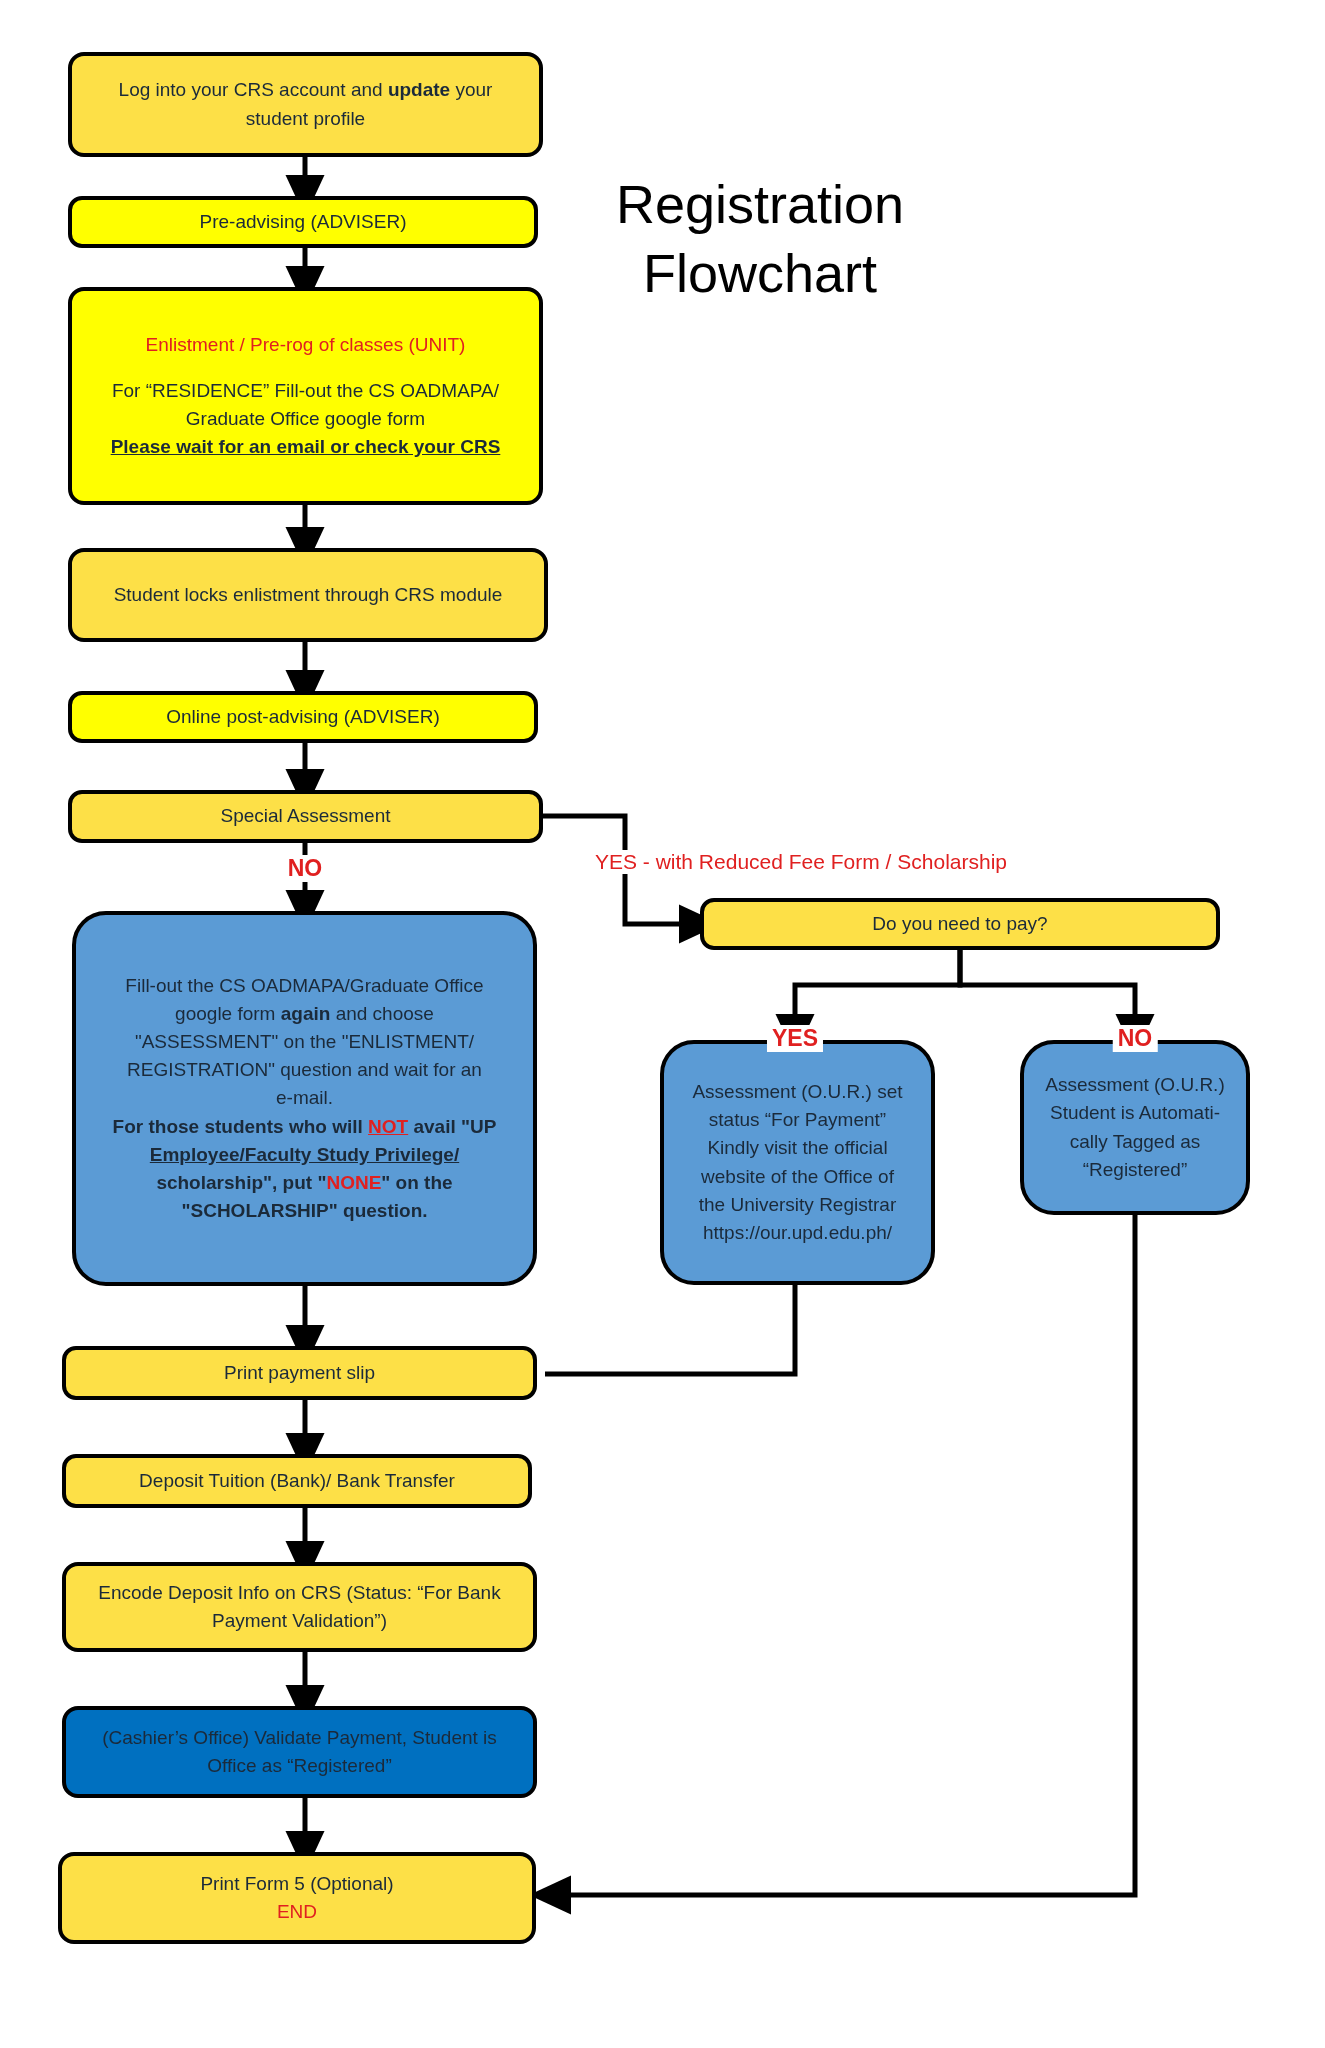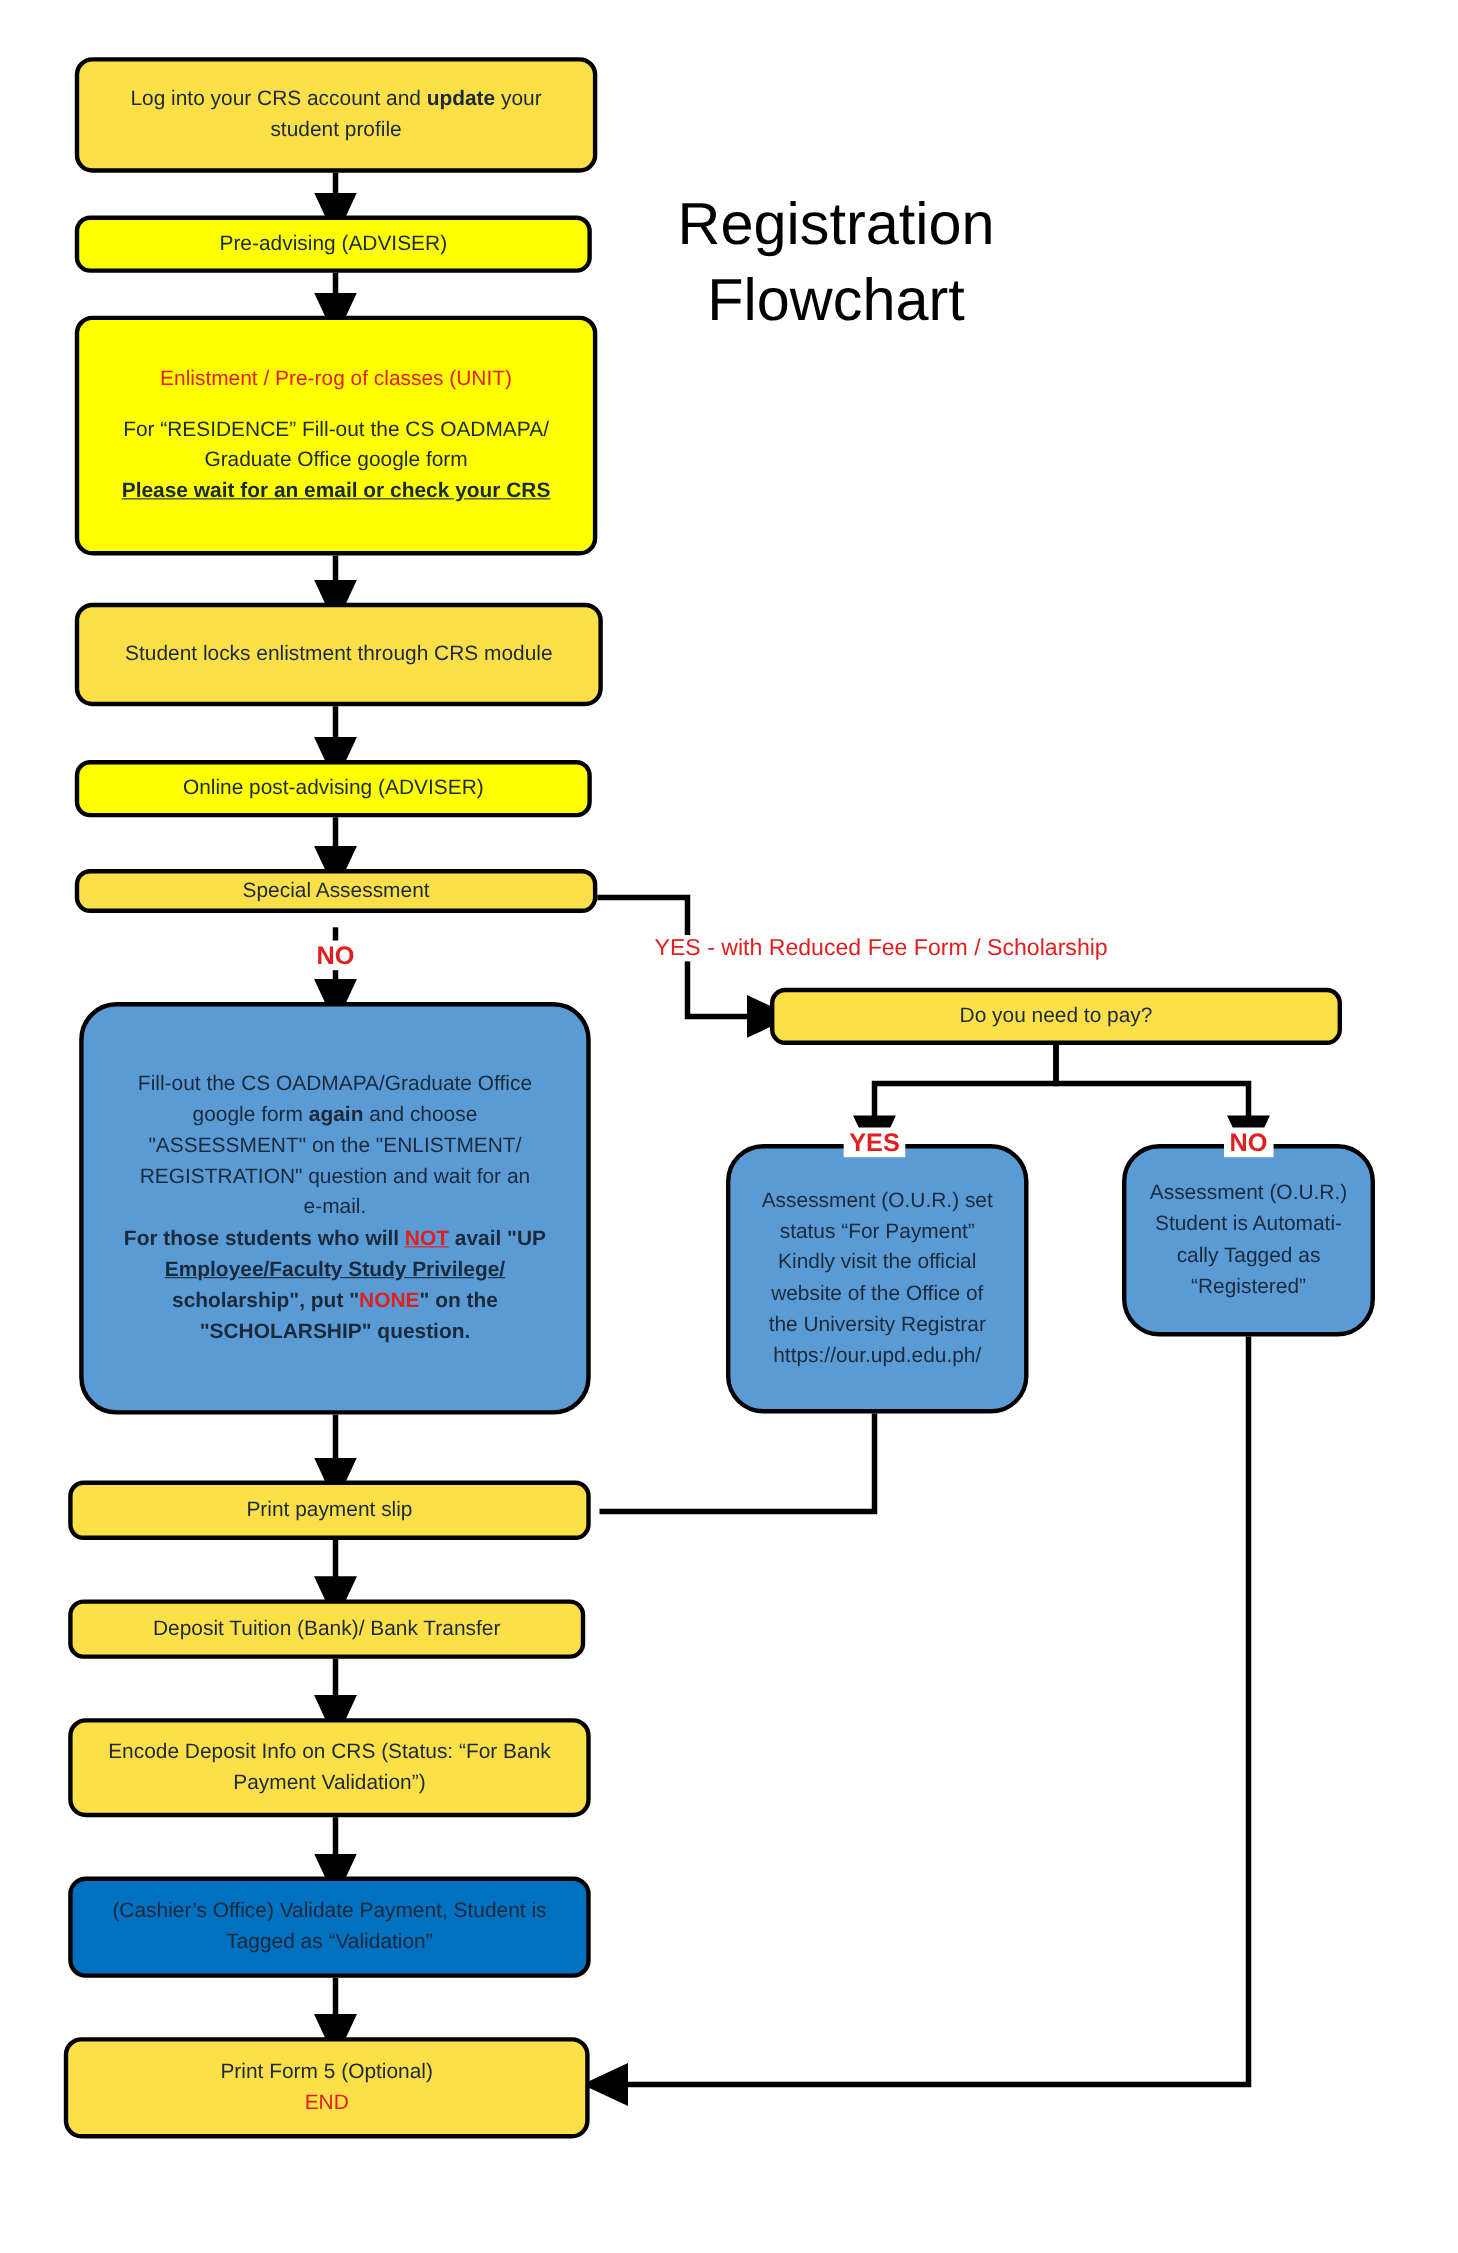--- a/index.html
+++ b/index.html
@@ -114,21 +114,21 @@
   </div>
 
   <div class="node green" style="left:68px; top:548px; width:480px; height:94px; font-size:19px;">
     <span class="ln">Student locks enlistment through CRS module</span>
   </div>
 
   <div class="node yellow pill" style="left:68px; top:691px; width:470px; height:52px; font-size:19px;">
     <span class="ln">Online post-advising (ADVISER)</span>
   </div>
 
-  <div class="node green pill" style="left:68px; top:790px; width:475px; height:40px; font-size:19px;">
+  <div class="node green pill" style="left:68px; top:790px; width:475px; height:53px; font-size:19px;">
     <span class="ln">Special Assessment</span>
   </div>
 
   <div class="edge-label" style="left:305px; top:855px; transform:translateX(-50%); font-size:23px;">NO</div>
 
   <div class="edge-label" style="left:590px; top:850px; font-size:21px; font-weight:normal;">YES - with Reduced Fee Form / Scholarship</div>
 
   <div class="node blue" style="left:72px; top:911px; width:465px; height:375px; font-size:19px; padding:8px 22px;">
     <span class="ln">Fill-out the CS OADMAPA/Graduate Office</span>
     <span class="ln">google form <span class="b">again</span> and choose</span>
@@ -173,21 +173,21 @@
     <span class="ln">Deposit Tuition (Bank)/ Bank Transfer</span>
   </div>
 
   <div class="node green" style="left:62px; top:1562px; width:475px; height:90px; font-size:19px;">
     <span class="ln">Encode Deposit Info on CRS (Status: “For Bank</span>
     <span class="ln">Payment Validation”)</span>
   </div>
 
   <div class="node blue-dark" style="left:62px; top:1706px; width:475px; height:92px; font-size:19px;">
     <span class="ln">(Cashier’s Office) Validate Payment, Student is</span>
-    <span class="ln">Tagged as “Validation”</span>
+    <span class="ln">Office as “Registered”</span>
   </div>
 
   <div class="node green" style="left:58px; top:1852px; width:478px; height:92px; font-size:19px;">
     <span class="ln">Print Form 5 (Optional)</span>
     <span class="ln red">END</span>
   </div>
 
 </div>
 
 </body></html>

